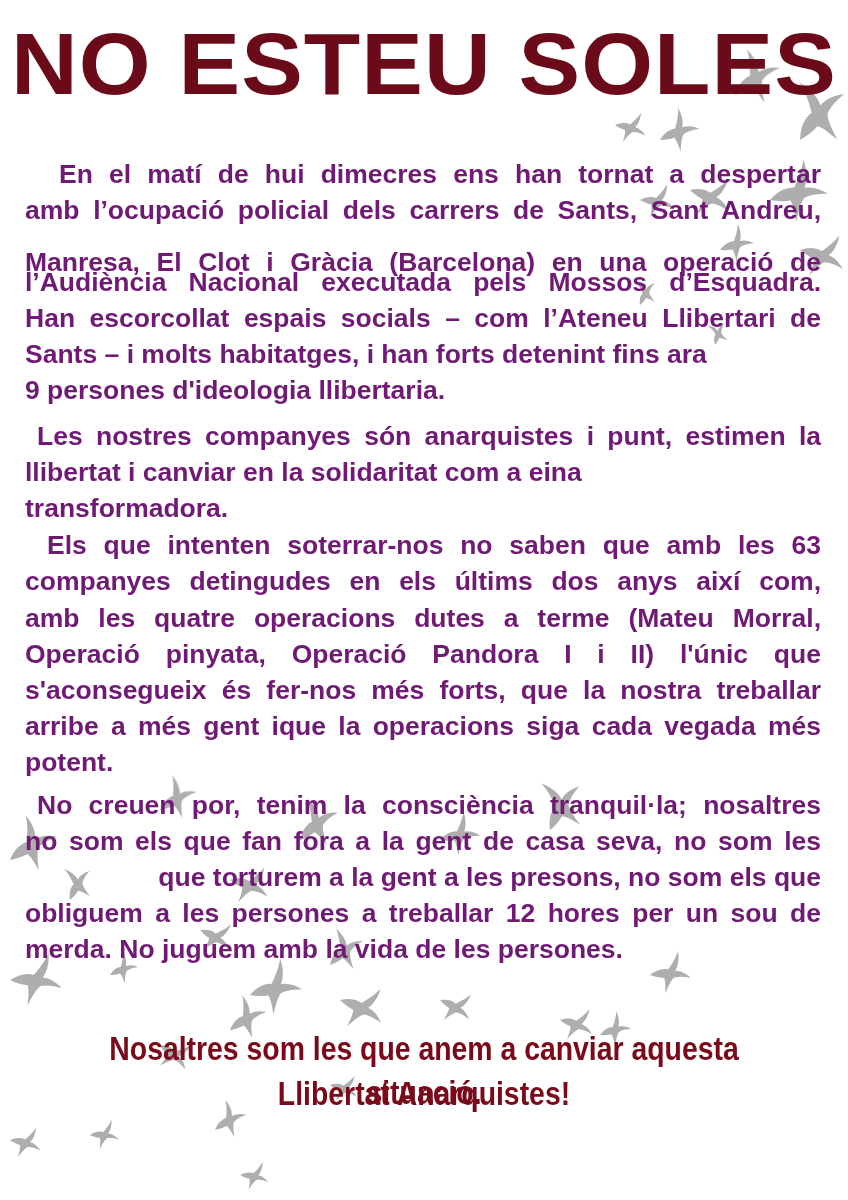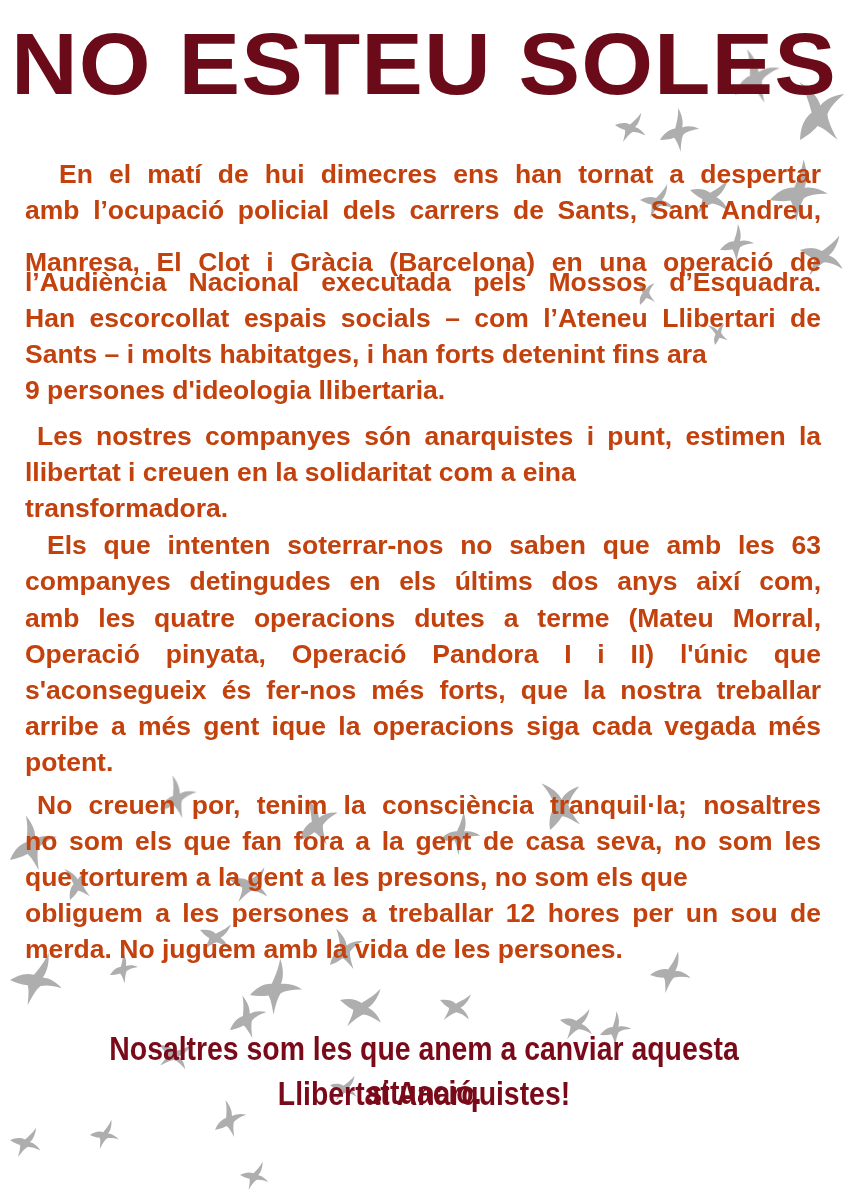--- a/index.html
+++ b/index.html
@@ -12,21 +12,21 @@
   .title {
     position: absolute; left: 0; top: 14px; width: 848px; text-align: center;
     font-family: "Liberation Sans", sans-serif;
     font-weight: bold; font-size: 88px; line-height: 100px;
     color: #6b0a18; letter-spacing: 1px; z-index: 1;
     transform: scaleX(1.05); transform-origin: center;
   }
   .body-text { position: absolute; left: 25px; top: 0; width: 796px; z-index: 1; }
   .line {
     position: absolute; left: 0; width: 796px;
-    font-size: 26.5px; line-height: 36px; height: 36px; color: #c2410c;
+    font-size: 26.5px; line-height: 36px; height: 36px; color: #701a75;
     white-space: nowrap; font-weight: bold;
   }
   .line.j { text-align: justify; text-align-last: justify; }
   .line.l { text-align: left; }
   .closing {
     position: absolute; left: 0; width: 848px; text-align: center;
     color: #7a0a1a; font-size: 33px; font-weight: bold; z-index: 1;
     transform: scaleX(0.86); transform-origin: center;
     font-family: "Liberation Sans", sans-serif;
     line-height: 44px;
@@ -91,37 +91,37 @@
     <div class="line j" style="top:192px;">amb l’ocupació policial dels carrers de Sants, Sant Andreu,</div>
     <div class="line j" style="top:244px;">Manresa, El Clot i Gràcia (Barcelona) en una operació de</div>
     <div class="line j" style="top:264px;">l’Audiència Nacional executada pels Mossos d’Esquadra.</div>
     <div class="line j" style="top:300px;">Han escorcollat espais socials – com l’Ateneu Llibertari de</div>
     <div class="line l" style="top:336px;">Sants – i molts habitatges, i han forts detenint fins ara</div>
     <div class="line l" style="top:372px;">9 persones d'ideologia llibertaria.</div>
   </div>
 
   <div>
     <div class="line j" style="top:418px; padding-left:12px; width:784px;">Les nostres companyes són anarquistes i punt, estimen la</div>
-    <div class="line l" style="top:454px;">llibertat i creuen en la solidaritat com a eina</div>
+    <div class="line l" style="top:454px;">llibertat i canviar en la solidaritat com a eina</div>
     <div class="line l" style="top:490px;">transformadora.</div>
   </div>
 
   <div>
     <div class="line j" style="top:527px; padding-left:22px; width:774px;">Els que intenten soterrar-nos no saben que amb les 63</div>
     <div class="line j" style="top:563px;">companyes detingudes en els últims dos anys així com,</div>
     <div class="line j" style="top:600px;">amb les quatre operacions dutes a terme (Mateu Morral,</div>
     <div class="line j" style="top:636px;">Operació pinyata, Operació Pandora I i II) l'únic que</div>
     <div class="line j" style="top:672px;">s'aconsegueix és fer-nos més forts, que la nostra treballar</div>
     <div class="line j" style="top:708px;">arribe a més gent ique la operacions siga cada vegada més</div>
     <div class="line l" style="top:744px;">potent.</div>
   </div>
 
   <div>
     <div class="line j" style="top:787px; padding-left:12px; width:784px;">No creuen por, tenim la consciència tranquil·la; nosaltres</div>
     <div class="line j" style="top:823px;">no som els que fan fora a la gent de casa seva, no som les</div>
-    <div class="line l" style="top:859px;">que torturem a la gent a les presons, no som els que</div>
+    <div class="line l" style="top:859px;text-align:right;">que torturem a la gent a les presons, no som els que</div>
     <div class="line j" style="top:895px;">obliguem a les persones a treballar 12 hores per un sou de</div>
     <div class="line l" style="top:931px;">merda. No juguem amb la vida de les persones.</div>
   </div>
 </div>
 
 <div class="closing" style="top:1027px;">Nosaltres som les que anem a canviar aquesta situació.</div>
 <div class="closing" style="top:1072px;">Llibertat Anarquistes!</div>
 
 </body></html>

